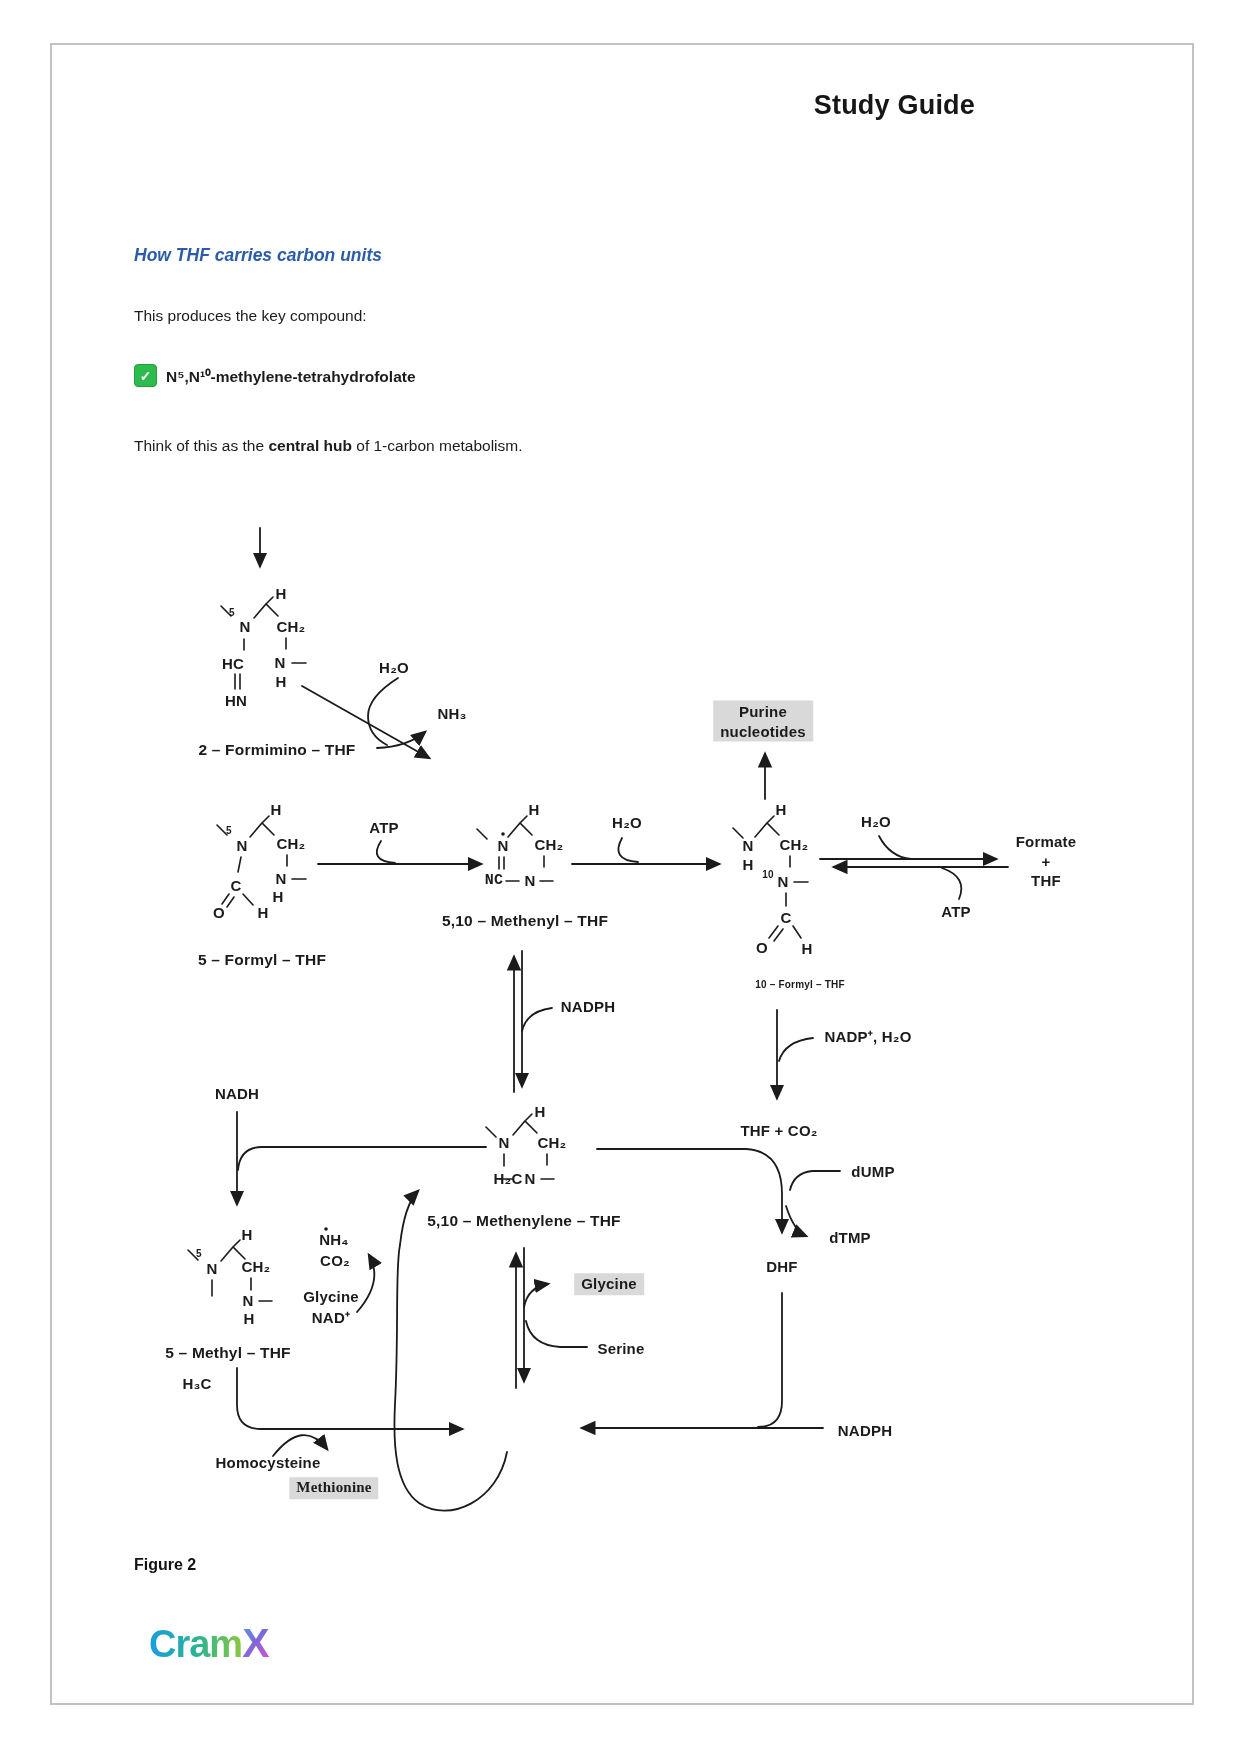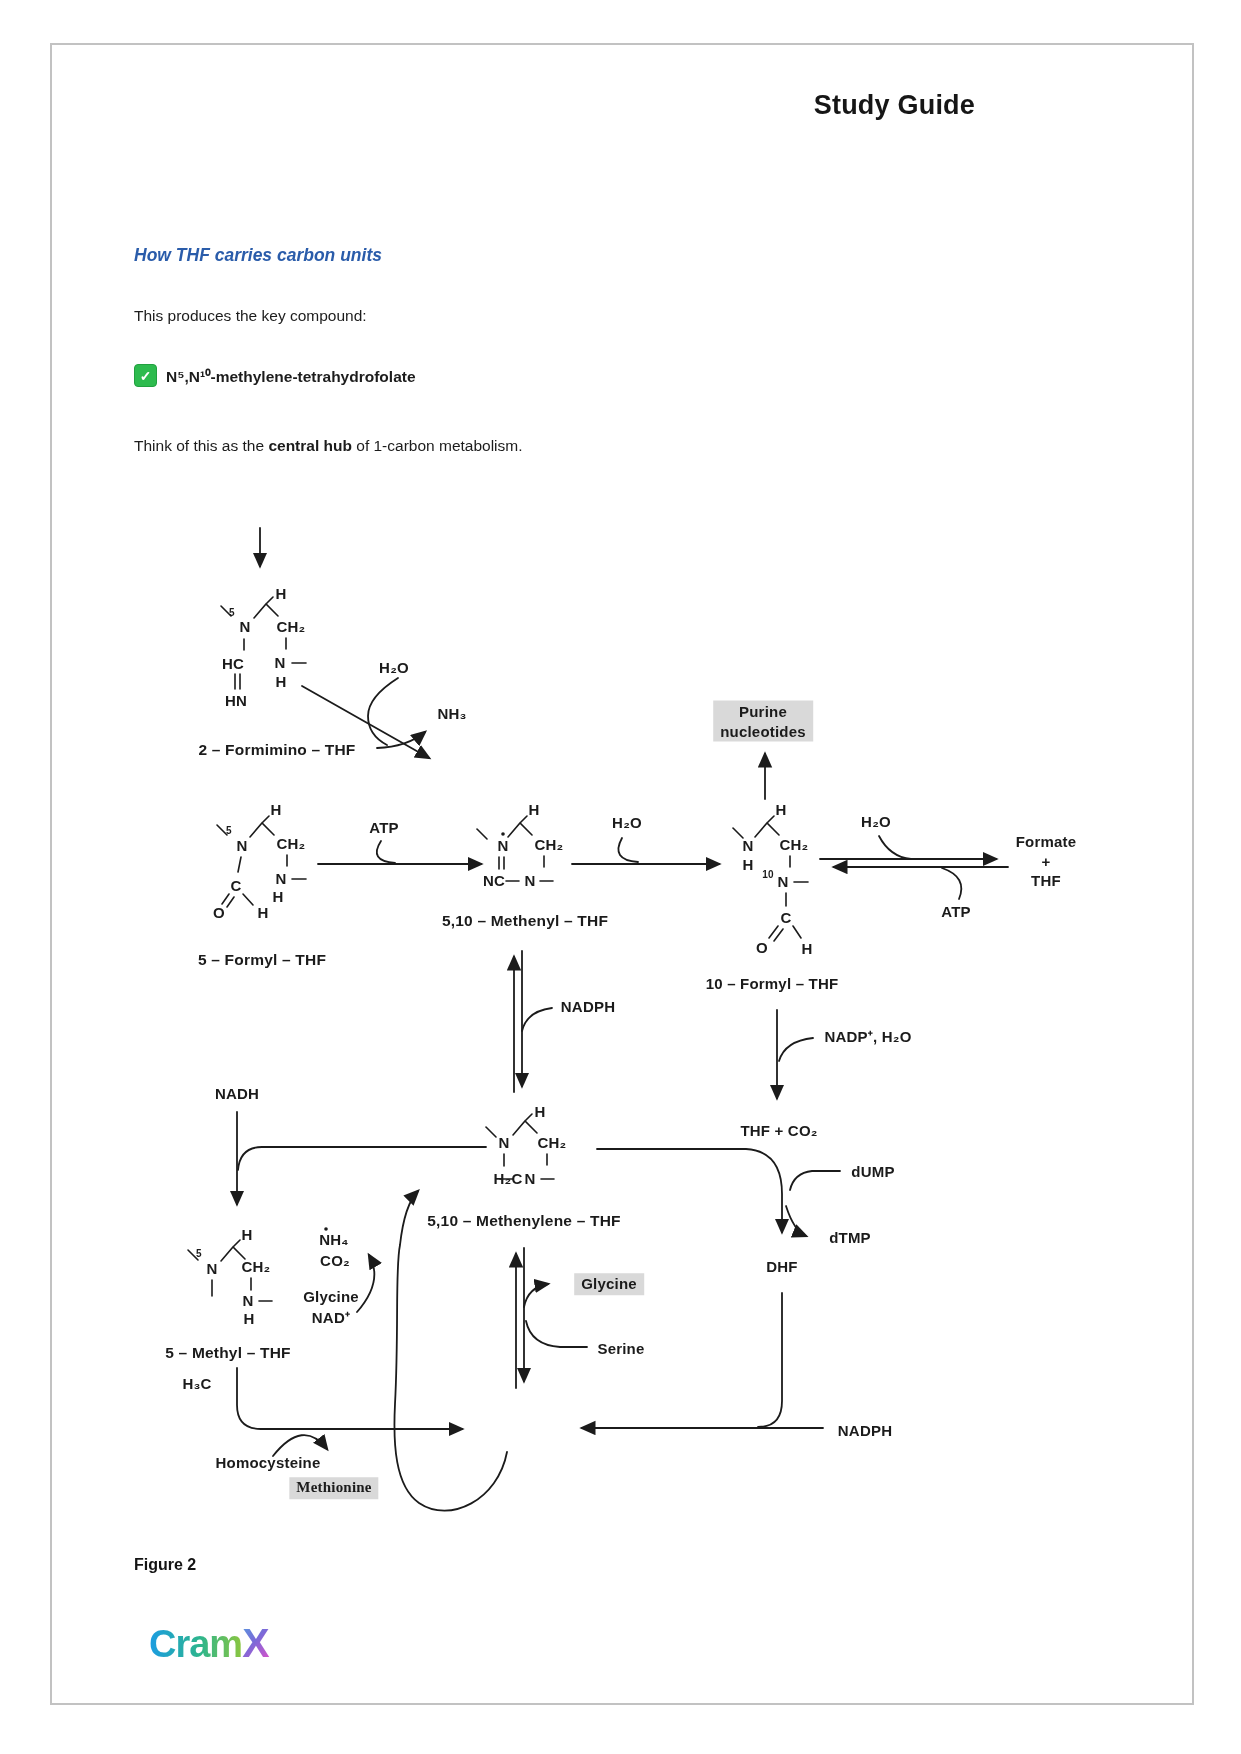--- a/index.html
+++ b/index.html
@@ -152,34 +152,34 @@
       <span class="dl" style="left: 281px; top: 879px;">N</span>
       <span class="dl" style="left: 278px; top: 897px;">H</span>
       <span class="dl" style="left: 236px; top: 886px;">C</span>
       <span class="dl" style="left: 219px; top: 913px;">O</span>
       <span class="dl" style="left: 263px; top: 913px;">H</span>
       <span class="dl" style="left: 262px; top: 960px; font-size: 15.5px;">5 – Formyl – THF</span>
       <span class="dl" style="left: 384px; top: 828px;">ATP</span>
       <span class="dl" style="left: 534px; top: 810px;">H</span>
       <span class="dl" style="left: 503px; top: 846px;">N</span>
       <span class="dl" style="left: 549px; top: 845px;">CH₂</span>
-      <span class="dl" style="left: 494px; top: 881px;">NC</span>
+      <span class="dl" style="left: 494px; top: 881px; font-family: Liberation Mono, monospace;">NC</span>
       <span class="dl" style="left: 530px; top: 881px;">N</span>
       <span class="dl" style="left: 525px; top: 921px; font-size: 15.5px;">5,10 – Methenyl – THF</span>
       <span class="dl" style="left: 627px; top: 823px;">H₂O</span>
       <span class="dl" style="left: 781px; top: 810px;">H</span>
       <span class="dl" style="left: 748px; top: 846px;">N</span>
       <span class="dl" style="left: 748px; top: 865px;">H</span>
       <span class="dl" style="left: 794px; top: 845px;">CH₂</span>
       <span class="dl" style="left: 768px; top: 874px; font-size: 10px;">10</span>
       <span class="dl" style="left: 783px; top: 882px;">N</span>
       <span class="dl" style="left: 786px; top: 918px;">C</span>
       <span class="dl" style="left: 762px; top: 948px;">O</span>
       <span class="dl" style="left: 807px; top: 949px;">H</span>
-      <span class="dl" style="left: 772px; top: 984px; font-size: 15px;">10 – Formyl – THF</span>
+      <span class="dl" style="left: 800px; top: 984px; font-size: 10px;">10 – Formyl – THF</span>
       <span class="dl box" style="left: 763px; top: 721px;">Purine
 nucleotides</span>
       <span class="dl" style="left: 876px; top: 822px;">H₂O</span>
       <span class="dl" style="left: 956px; top: 912px;">ATP</span>
       <span class="dl" style="left: 1046px; top: 861px;">Formate
 +
 THF</span>
       <span class="dl" style="left: 588px; top: 1007px;">NADPH</span>
       <span class="dl" style="left: 868px; top: 1037px;">NADP⁺, H₂O</span>
       <span class="dl" style="left: 779px; top: 1131px;">THF + CO₂</span>

